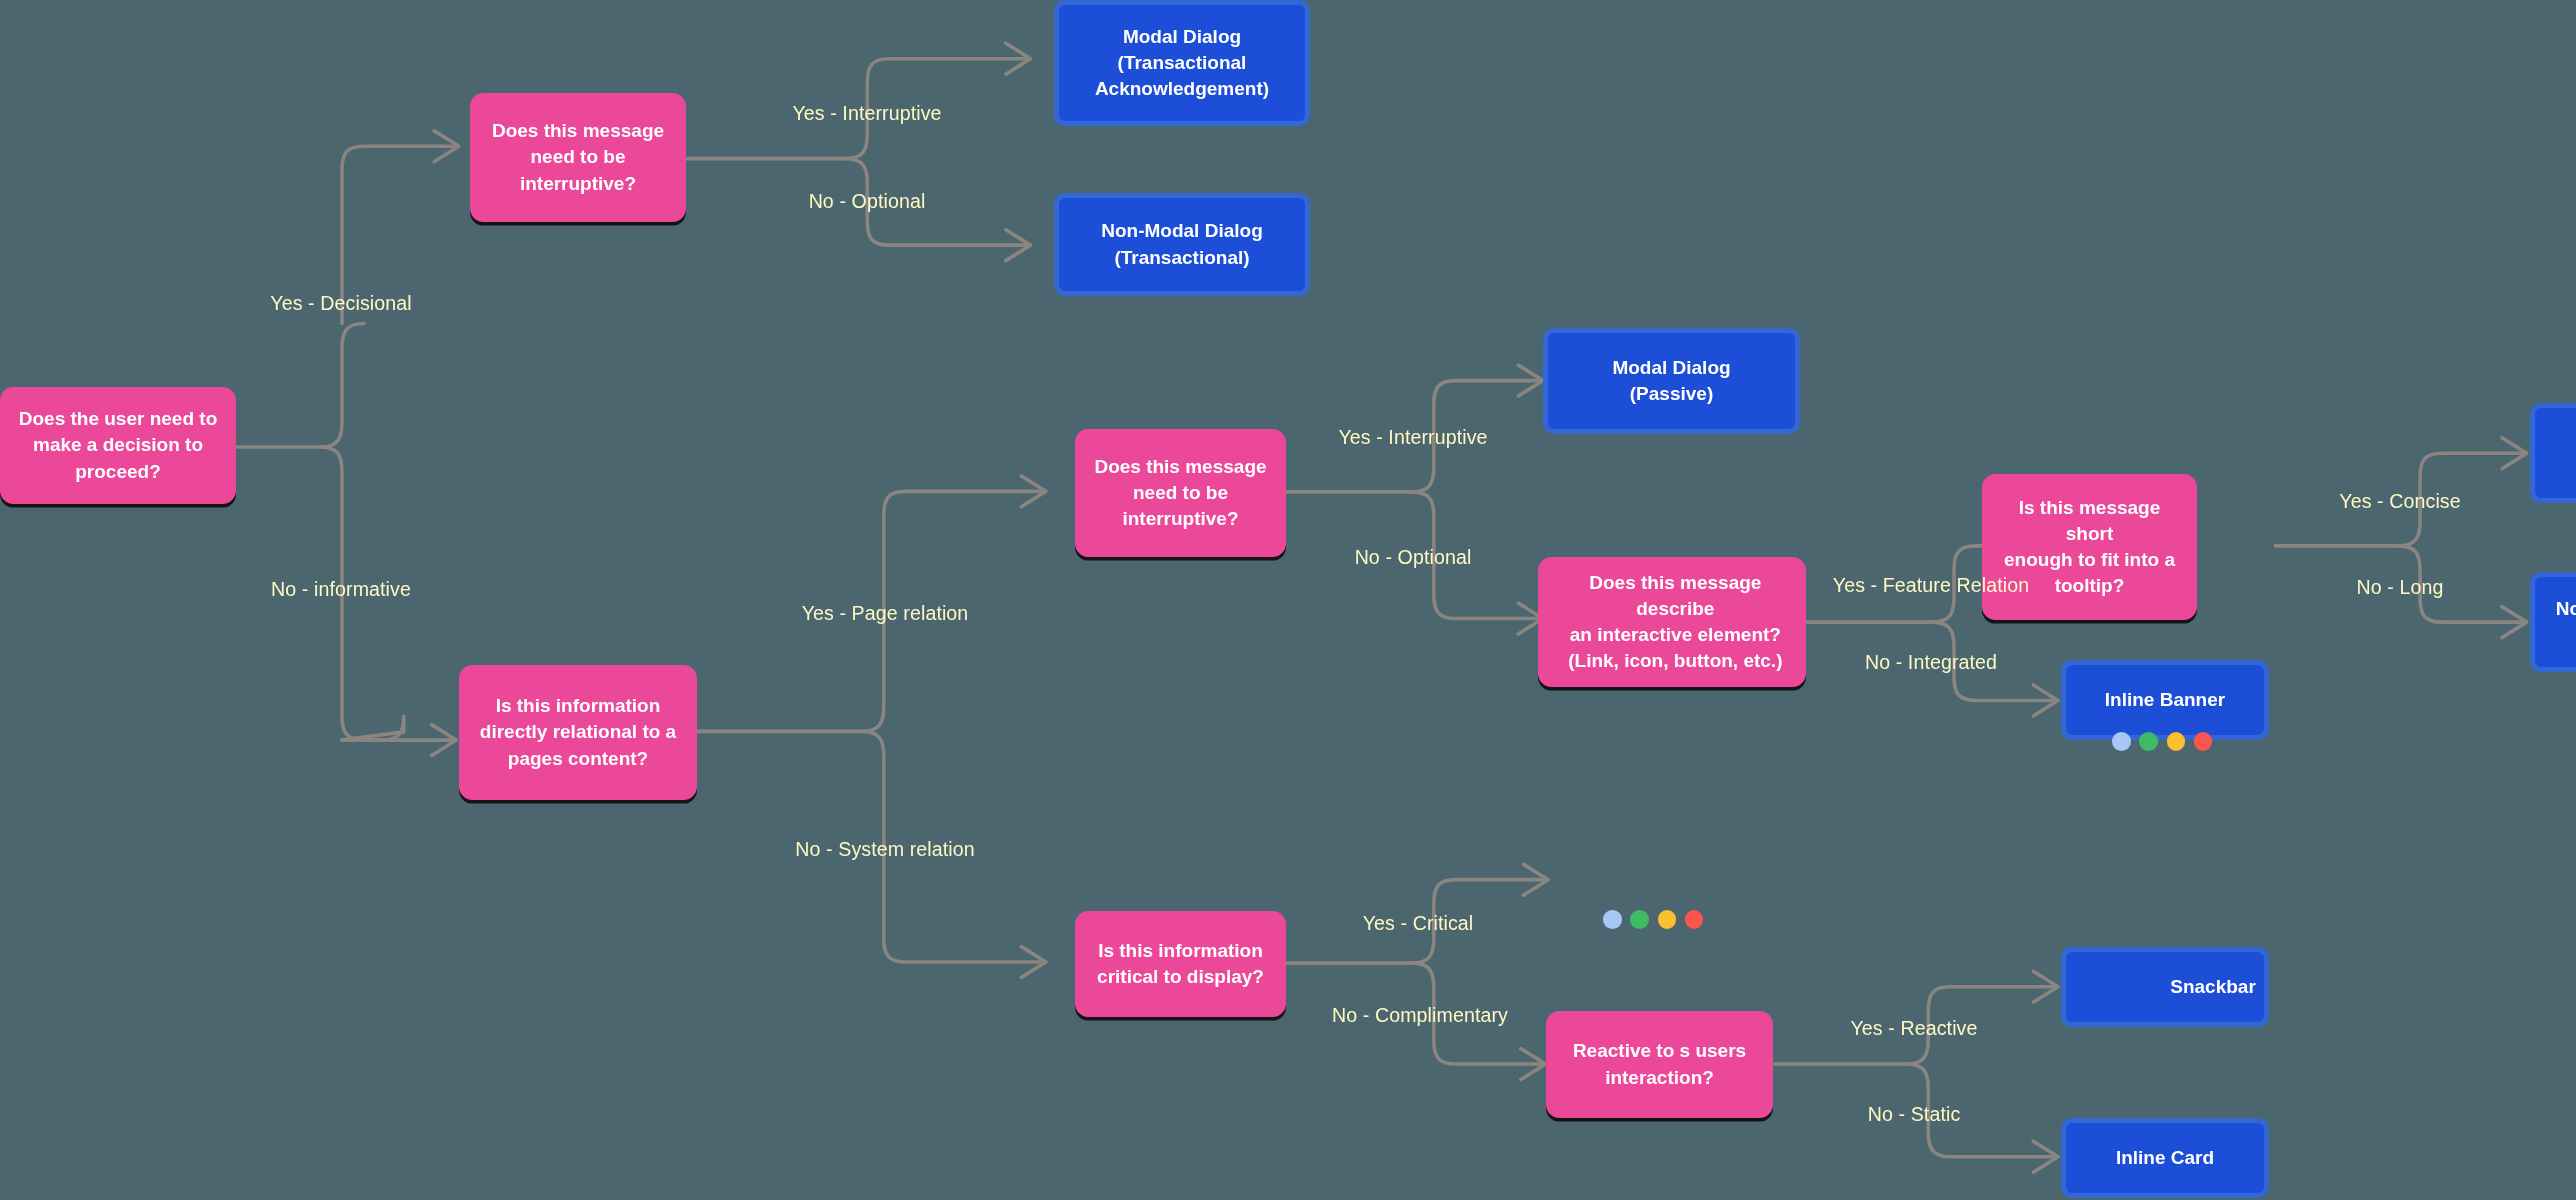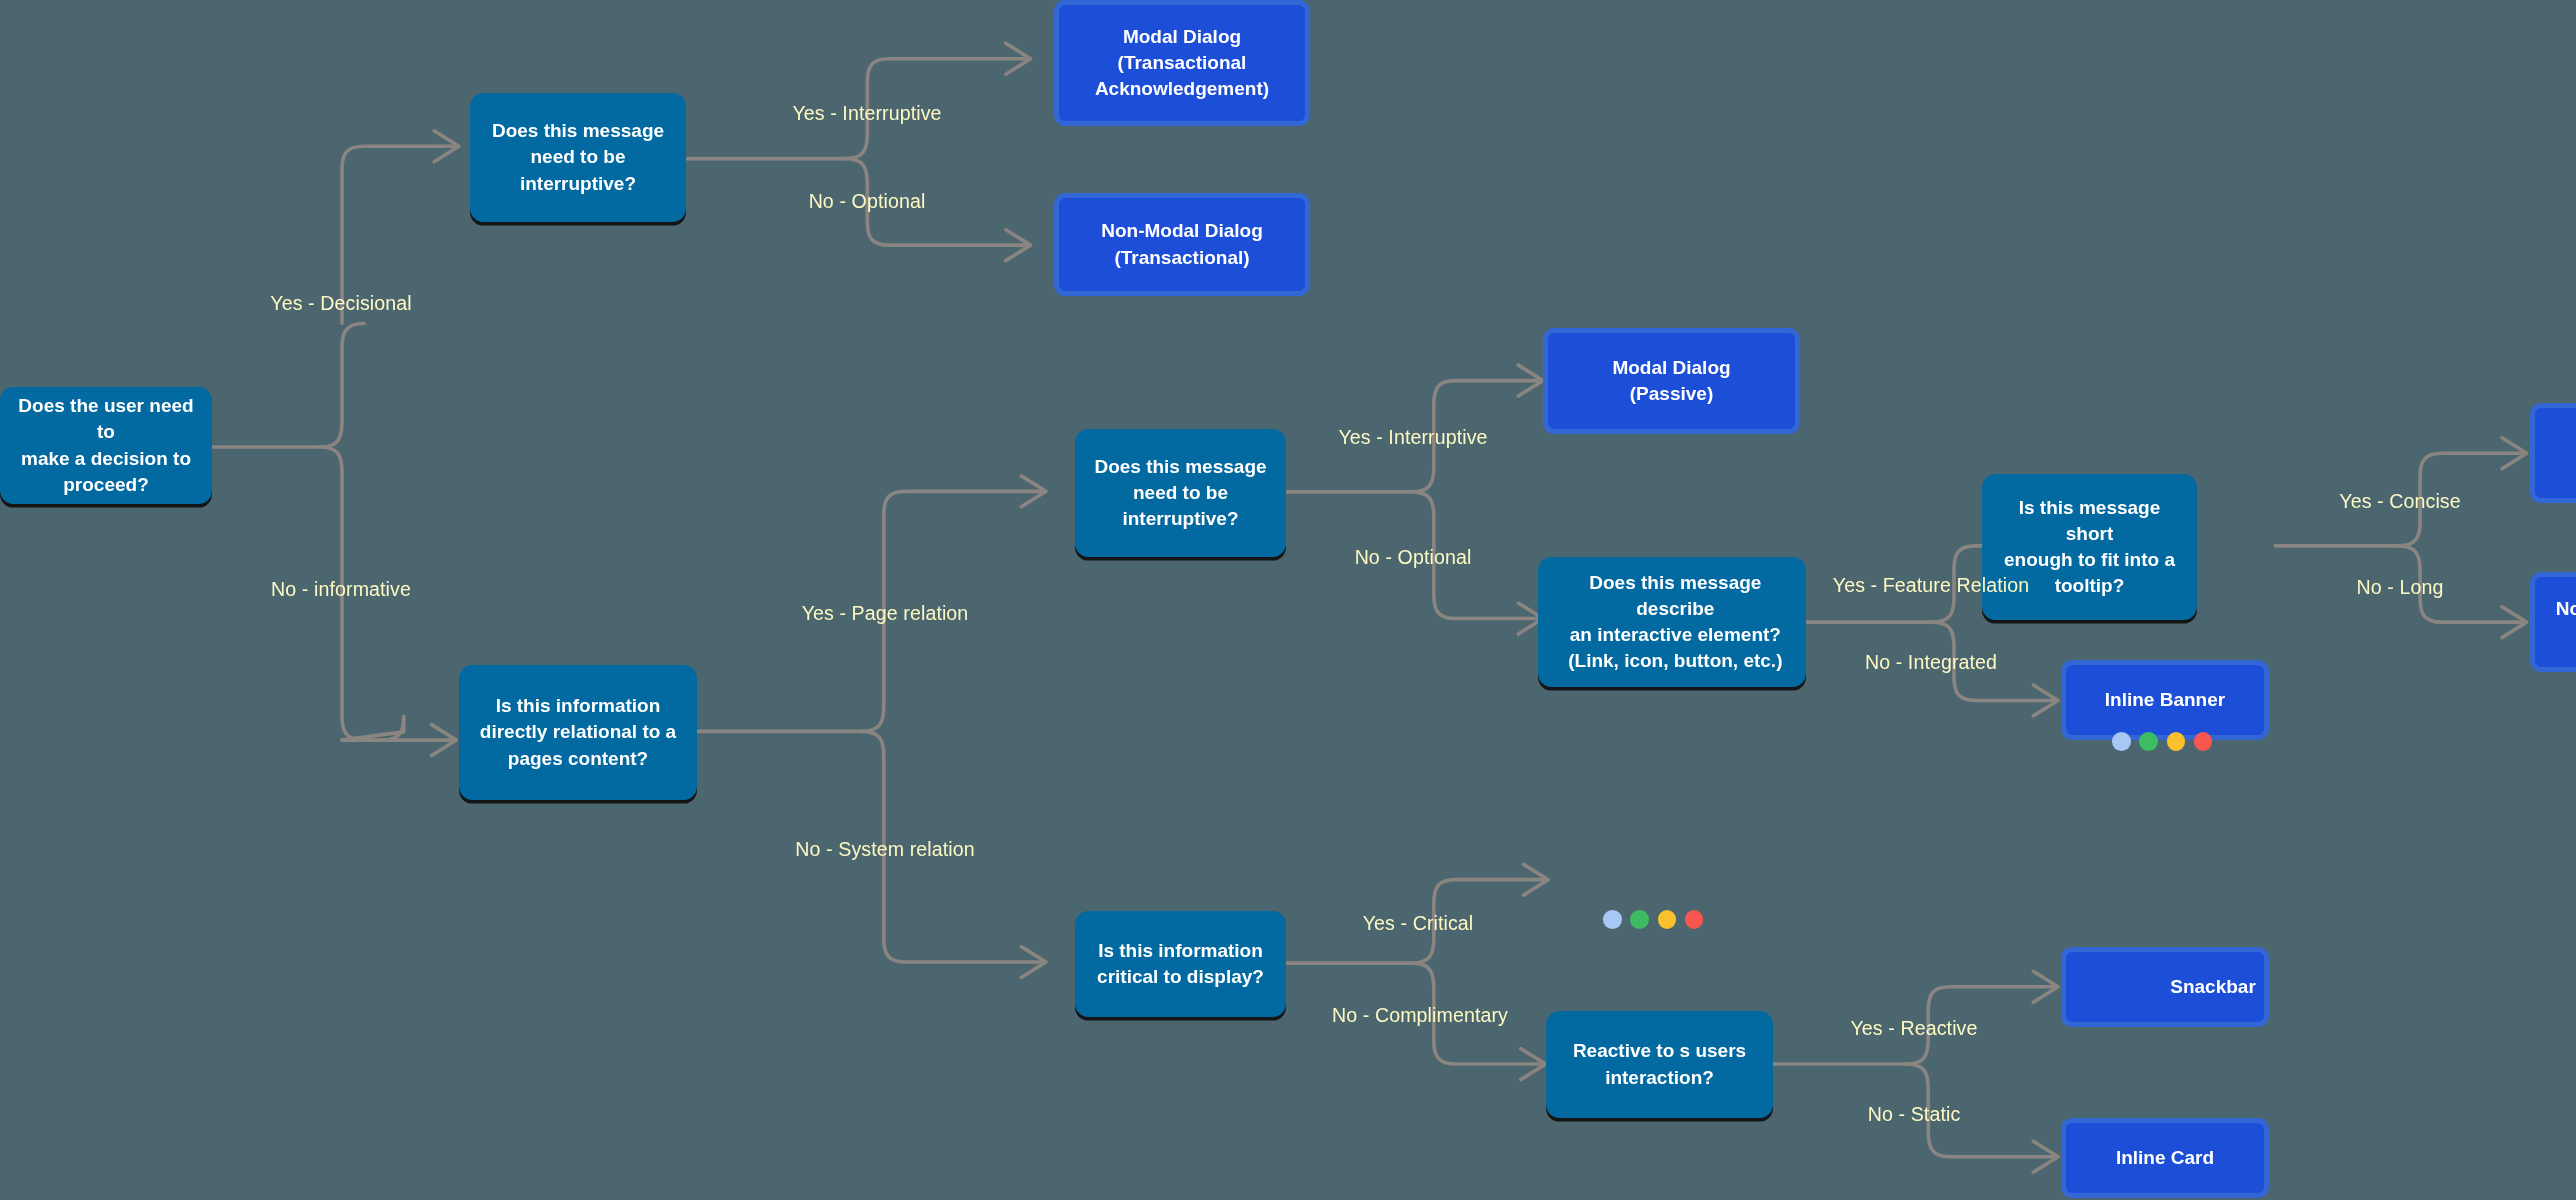--- a/index.html
+++ b/index.html
@@ -26,21 +26,21 @@
   }
   .node{
     position:absolute;
     display:flex;align-items:center;justify-content:center;
     text-align:center;
     box-sizing:border-box;
     color:#ffffff;
     line-height:1.38;
   }
   .node.decision{
-    background:#0369a1;
+    background:#ec4899;
     border-radius:13.4px;
     font-weight:700;
     font-size:19px;
     padding:7.2px 11.3px;
     box-shadow:0 3.6px 0 0 #151515;
   }
   .node.result{
     background:#1d4ed8;
     border:5.2px solid #3367d6;
     border-radius:11.3px;
@@ -109,21 +109,21 @@
     <path class="edge-path" d="M 2740 1870 C 2775 1870 2783 1886 2783 1918 L 2783 2020 C 2783 2052 2792 2066 2826 2066 L 2990 2066"></path>
     <path class="edge-head" d="M 2952 2036 L 3000 2066 L 2952 2096"></path>
 
     <path class="edge-path" d="M 3440 2066 L 3700 2066"></path>
     <path class="edge-path" d="M 3700 2066 C 3735 2066 3743 2050 3743 2018 L 3743 1962 C 3743 1930 3752 1916 3786 1916 L 3985 1916"></path>
     <path class="edge-head" d="M 3947 1886 L 3995 1916 L 3947 1946"></path>
     <path class="edge-path" d="M 3700 2066 C 3735 2066 3743 2082 3743 2114 L 3743 2198 C 3743 2230 3752 2246 3786 2246 L 3985 2246"></path>
     <path class="edge-head" d="M 3947 2216 L 3995 2246 L 3947 2276"></path>
   </svg>
 
-  <div class="node decision" style="left:0px;top:387px;width:212px;height:117px;">
+  <div class="node decision" style="left:0px;top:387px;width:236px;height:117px;">
     <div>
       <div>Does the user need to</div>
       <div>make a decision to</div>
       <div>proceed?</div>
     </div>
   </div>
 
   <div class="node decision" style="left:470px;top:93px;width:216px;height:129px;">
     <div>
       <div>Does this message</div>

